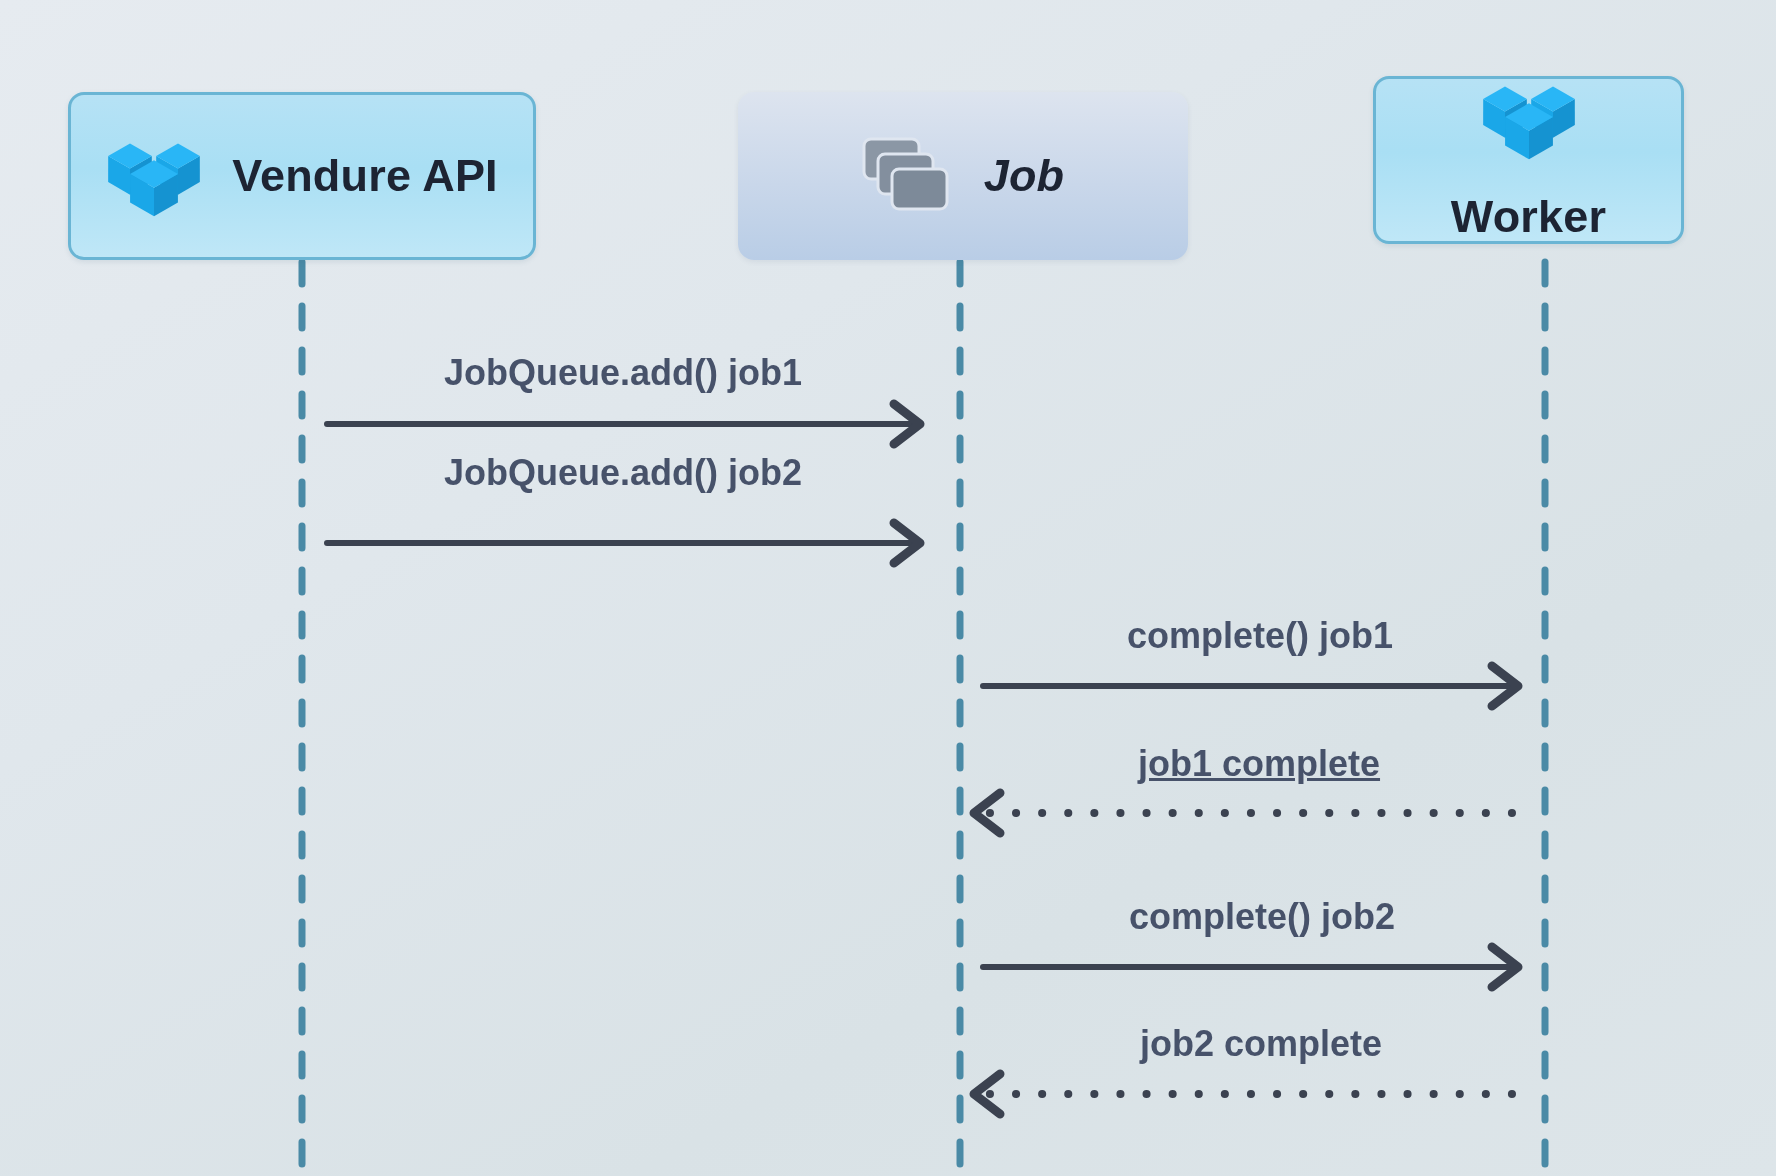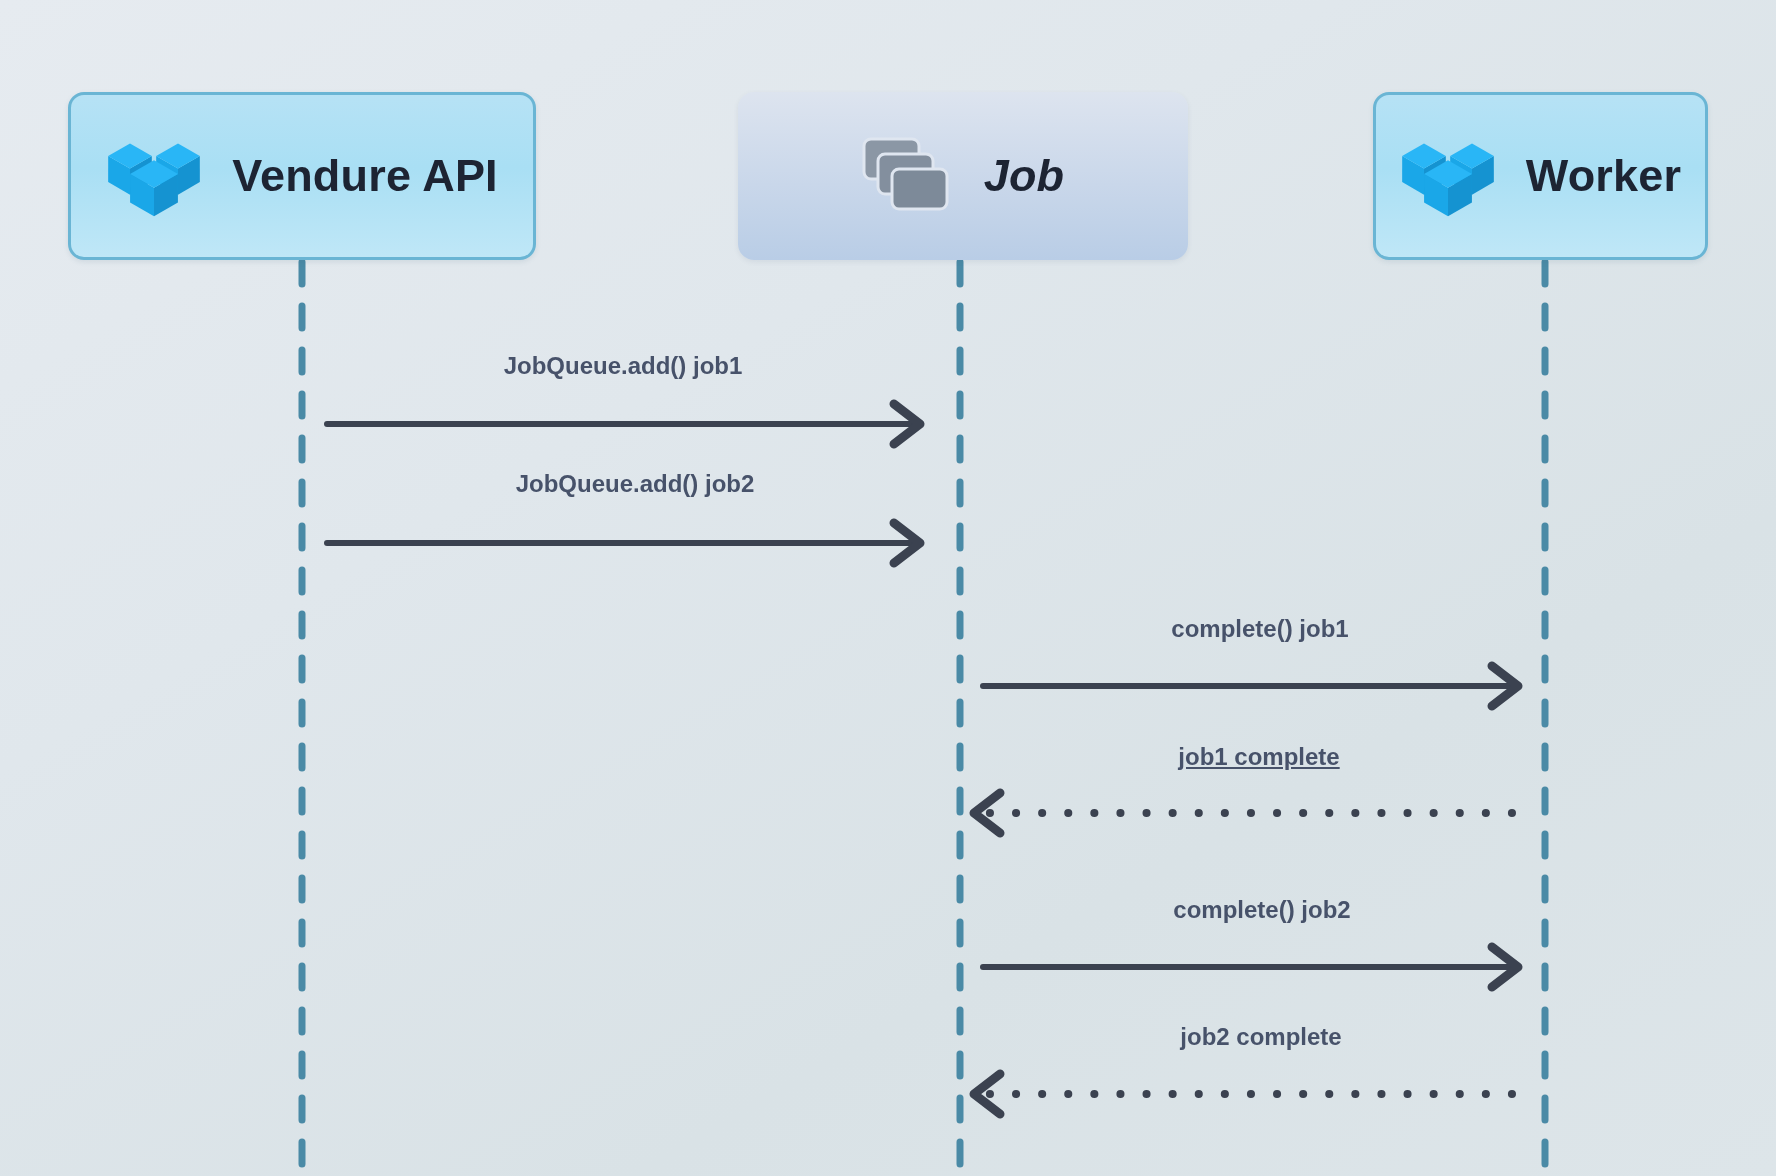--- a/index.html
+++ b/index.html
@@ -54,21 +54,21 @@
     white-space: nowrap;
   }
   .participant-icon {
     flex: 0 0 auto;
     display: block;
   }
 
   
   .msg-label {
     position: absolute;
-    font-size: 24px;
+    font-size: 36px;
     font-weight: bold;
     color: #47526a;
     white-space: nowrap;
     transform: translateX(-50%);
     text-align: right;
   }
 </style>
 </head>
 <body>
 
@@ -130,21 +130,21 @@
         <span class="participant-label">Vendure API</span>
       </div>
       <div class="participant grey" style="left: 738px; top: 92px; width: 450px; font-style: italic;">
         <svg width="92" height="78" viewBox="0 0 92 78" class="participant-icon">
           <rect x="2" y="2" width="55" height="40" rx="7" fill="#8b97a5" stroke="#dfe6f0" stroke-width="3"></rect>
           <rect x="16" y="17" width="55" height="40" rx="7" fill="#838f9e" stroke="#dfe6f0" stroke-width="3"></rect>
           <rect x="30" y="32" width="55" height="40" rx="7" fill="#7d8a99" stroke="#dfe6f0" stroke-width="3"></rect>
         </svg>
         <span class="participant-label">Job</span>
       </div>
-      <div class="participant blue" style="left: 1373px; top: 92px; width: 335px;">
+      <div class="participant blue" style="left: 1373px; top: 76px; width: 311px; flex-direction: column;">
         <svg width="96" height="84" viewBox="0 0 96 84" class="participant-icon">
           <g>
             <path d="M 2.16 22 L 24 34.6 L 24 60.64 L 2.16 48.04 Z" fill="#1aa7e8"></path>
             <path d="M 45.84 22 L 24 34.6 L 24 60.64 L 45.84 48.04 Z" fill="#1593d1"></path>
             <path d="M 24 9.4 L 45.84 22 L 24 34.6 L 2.16 22 Z" fill="#29b6f6"></path>
           </g>
           <g>
             <path d="M 50.16 22 L 72 34.6 L 72 60.64 L 50.16 48.04 Z" fill="#1aa7e8"></path>
             <path d="M 93.84 22 L 72 34.6 L 72 60.64 L 93.84 48.04 Z" fill="#1593d1"></path>
             <path d="M 72 9.4 L 93.84 22 L 72 34.6 L 50.16 22 Z" fill="#29b6f6"></path>
@@ -153,20 +153,20 @@
             <path d="M 24.08 40 L 48 53.8 L 48 82.32 L 24.08 68.52 Z" fill="#1aa7e8"></path>
             <path d="M 71.92 40 L 48 53.8 L 48 82.32 L 71.92 68.52 Z" fill="#1593d1"></path>
             <path d="M 48 26.200000000000003 L 71.92 40 L 48 53.8 L 24.08 40 Z" fill="#29b6f6"></path>
           </g>
         </svg>
         <span class="participant-label">Worker</span>
       </div>
     </div>
   <div id="labels-layer">
       <div class="msg-label" style="left: 623px; top: 352px;">JobQueue.add() job1</div>
-      <div class="msg-label" style="left: 623px; top: 470px; margin-left: 12px;">JobQueue.add() job2</div>
+      <div class="msg-label" style="left: 623px; top: 452px;">JobQueue.add() job2</div>
       <div class="msg-label" style="left: 1260px; top: 615px;">complete() job1</div>
       <div class="msg-label" style="left: 1259px; top: 743px; text-decoration: underline;">job1 complete</div>
       <div class="msg-label" style="left: 1262px; top: 896px;">complete() job2</div>
       <div class="msg-label" style="left: 1261px; top: 1023px;">job2 complete</div>
     </div>
 
 </div>
 
 </body></html>

